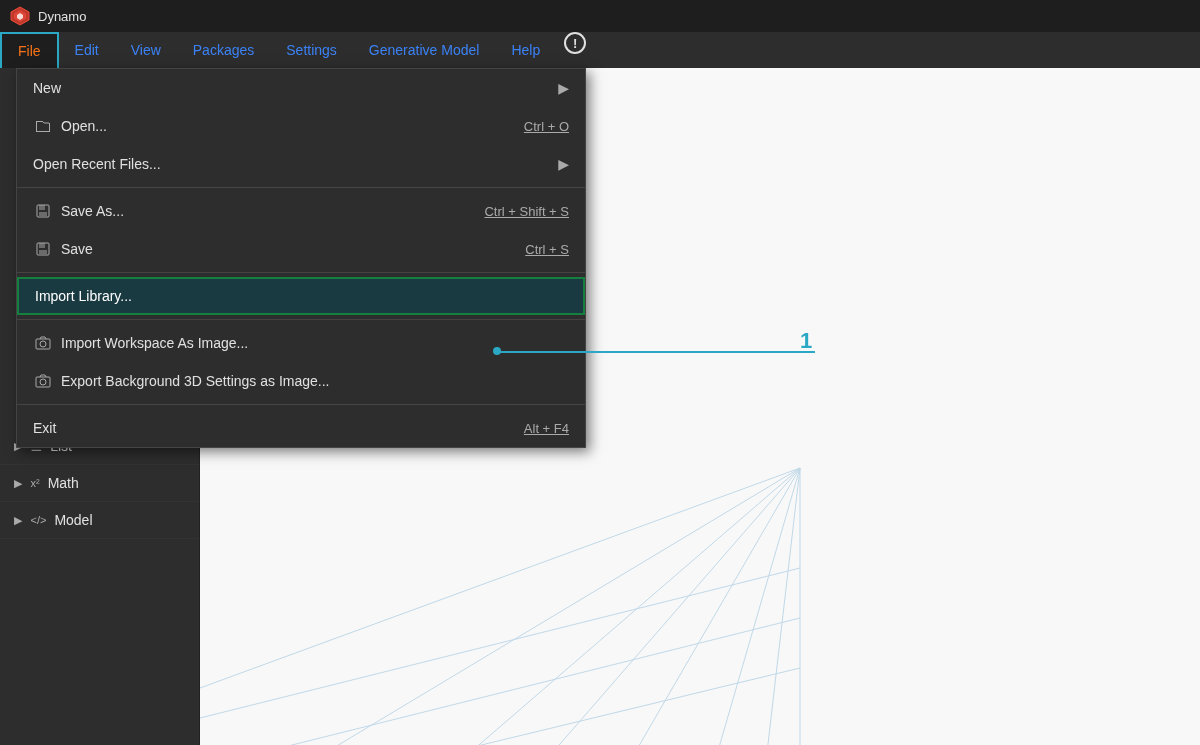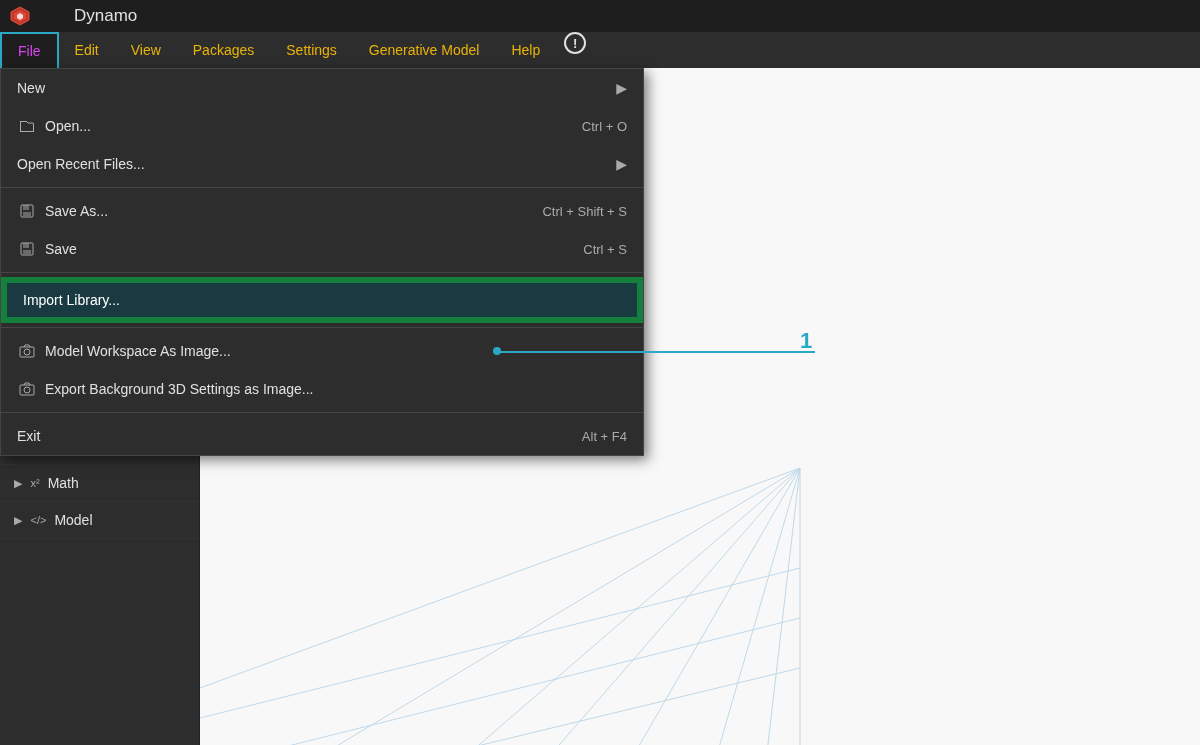--- a/index.html
+++ b/index.html
@@ -21,45 +21,44 @@
       align-items: center;
       padding: 0 10px;
       gap: 8px;
     }
     .title-bar-logo {
       width: 20px;
       height: 20px;
     }
     .title-bar-text {
       color: #e0e0e0;
-      font-size: 17px;
-      margin-left: 36px;
+      font-size: 13px;
     }
 
     
     .menu-bar {
       height: 36px;
       background: #2d2d2d;
       display: flex;
       align-items: stretch;
     }
     .menu-item {
       padding: 0 16px;
       display: flex;
       align-items: center;
       cursor: pointer;
-      color: #eab308;
+      color: #3b82f6;
       font-size: 14px;
       position: relative;
     }
     .menu-item.active {
       background: #1e1e1e;
       border: 2px solid #2aa8c4;
       border-bottom: none;
-      color: #d946ef;
+      color: #f97316;
     }
     .menu-info-icon {
       width: 22px;
       height: 22px;
       border-radius: 50%;
       border: 2px solid #e0e0e0;
       display: flex;
       align-items: center;
       justify-content: center;
       font-weight: bold;
@@ -79,47 +78,48 @@
       background: #2d2d2d;
       border-right: 1px solid #222;
       position: relative;
       z-index: 10;
     }
 
     
     .dropdown-menu {
       position: absolute;
       top: 0;
-      left: 0;
-      width: 644px;
+      left: 16px;
+      width: 570px;
       background: #2d2d2d;
       border: 1px solid #444;
       z-index: 100;
       box-shadow: 4px 4px 12px rgba(0,0,0,0.5);
     }
     .dropdown-item {
       display: flex;
       align-items: center;
       padding: 9px 16px;
       cursor: pointer;
       color: #e0e0e0;
       font-size: 14px;
       min-height: 38px;
     }
     .dropdown-item.highlighted {
       background: #1a3a42;
-      border: 6px solid #15803d;
+      border: 2px solid #15803d;
     }
     .dropdown-item .label {
       flex: 1;
     }
     .dropdown-item .shortcut {
       color: #aaa;
       font-size: 13px;
       margin-left: auto;
+      text-decoration: underline;
     }
     .dropdown-item .arrow {
       margin-left: auto;
       color: #aaa;
     }
     .dropdown-separator {
       height: 1px;
       background: #444;
       margin: 4px 0;
     }
@@ -343,21 +343,21 @@
       <div class="dropdown-separator"></div>
 
       <div class="dropdown-item">
         <span class="icon-placeholder">
           <svg width="16" height="16" viewBox="0 0 16 16">
               <rect x="1" y="4" width="14" height="10" rx="1" stroke="#aaa" fill="none"></rect>
               <circle cx="8" cy="9" r="3" stroke="#aaa" fill="none"></circle>
               <path d="M5 4 L6 2 L10 2 L11 4" stroke="#aaa" fill="none"></path>
             </svg>
         </span>
-        <span class="label">Model Workspace As Image...</span>
+        <span class="label">Import Workspace As Image...</span>
       </div>
 
       <div class="dropdown-item">
         <span class="icon-placeholder">
           <svg width="16" height="16" viewBox="0 0 16 16">
               <rect x="1" y="4" width="14" height="10" rx="1" stroke="#aaa" fill="none"></rect>
               <circle cx="8" cy="9" r="3" stroke="#aaa" fill="none"></circle>
               <path d="M5 4 L6 2 L10 2 L11 4" stroke="#aaa" fill="none"></path>
             </svg>
         </span>

